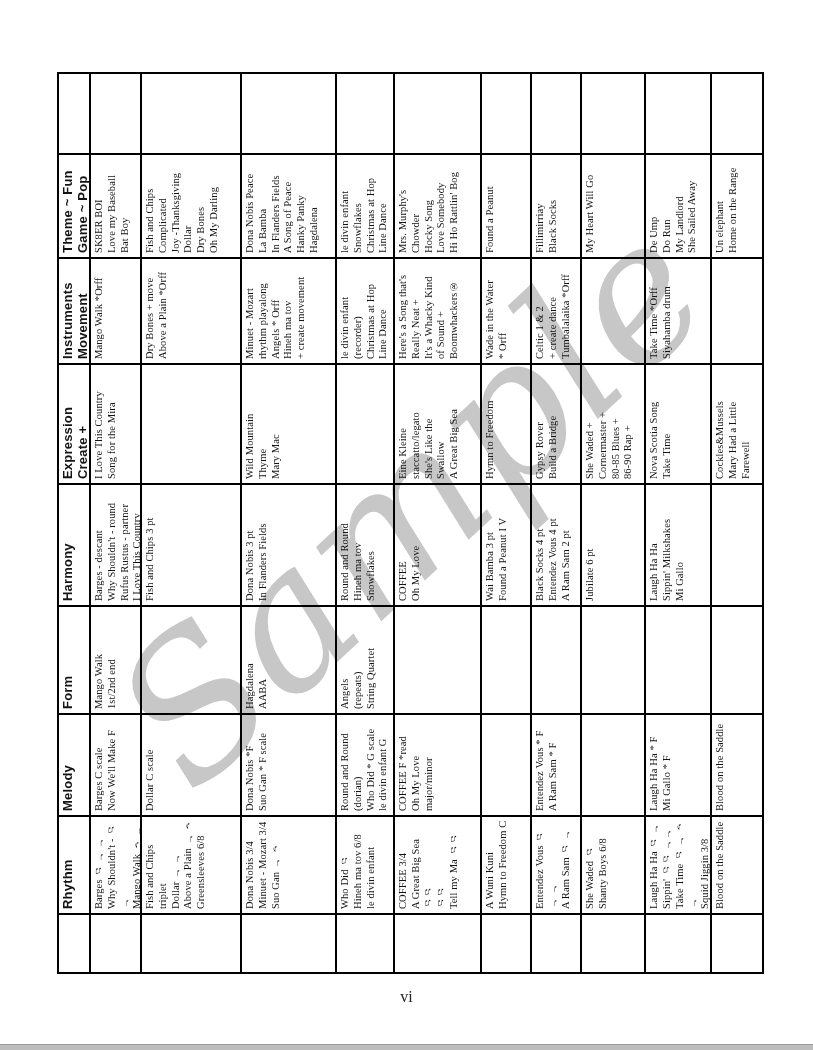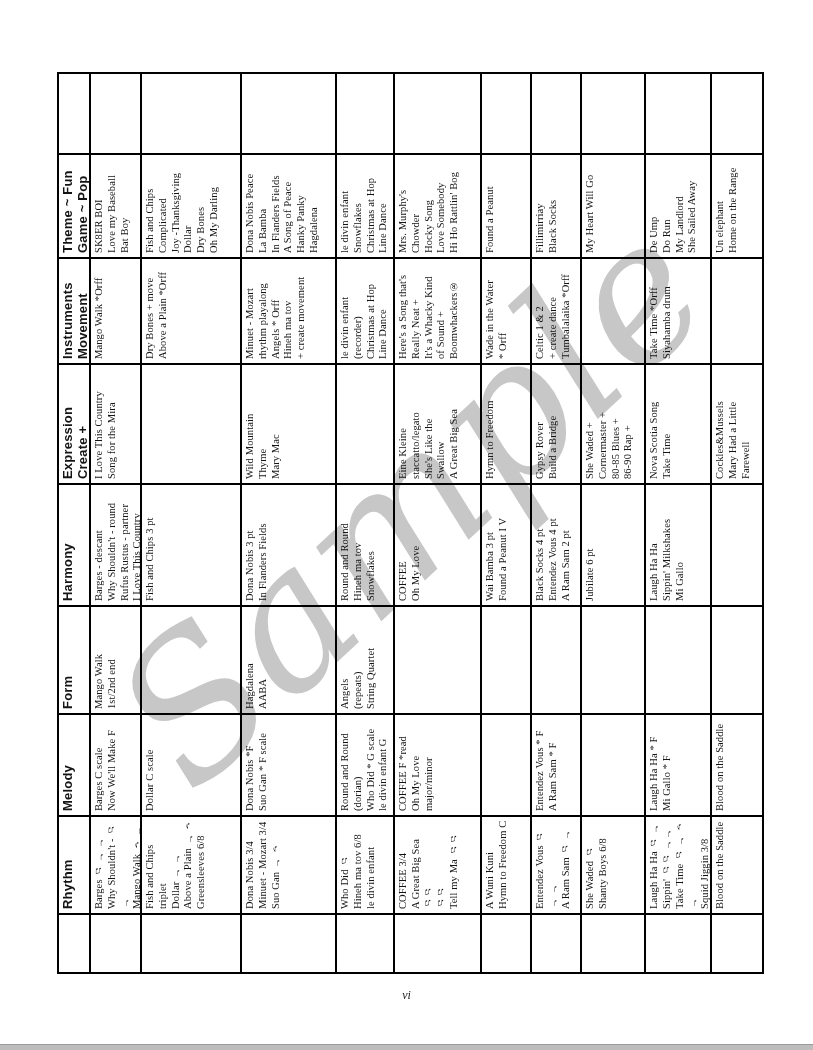--- a/index.html
+++ b/index.html
@@ -63,22 +63,21 @@
     font-size:13px;
     line-height:1.15;
     letter-spacing:0.2px;
   }
   .page-number{
     position:absolute;
     left:0;right:0;top:988px;
     z-index:3;
     text-align:center;
     font-family:"Liberation Serif","DejaVu Serif",serif;
-    font-style:italic;
-    font-size:12px;
+    font-size:16px;
     color:#222;
   }
   .scan-bar{
     position:absolute;
     left:0;right:0;bottom:0;
     height:5px;
     background:#bdbdbd;
     border-top:1px solid #9a9a9a;
     z-index:4;
   }

